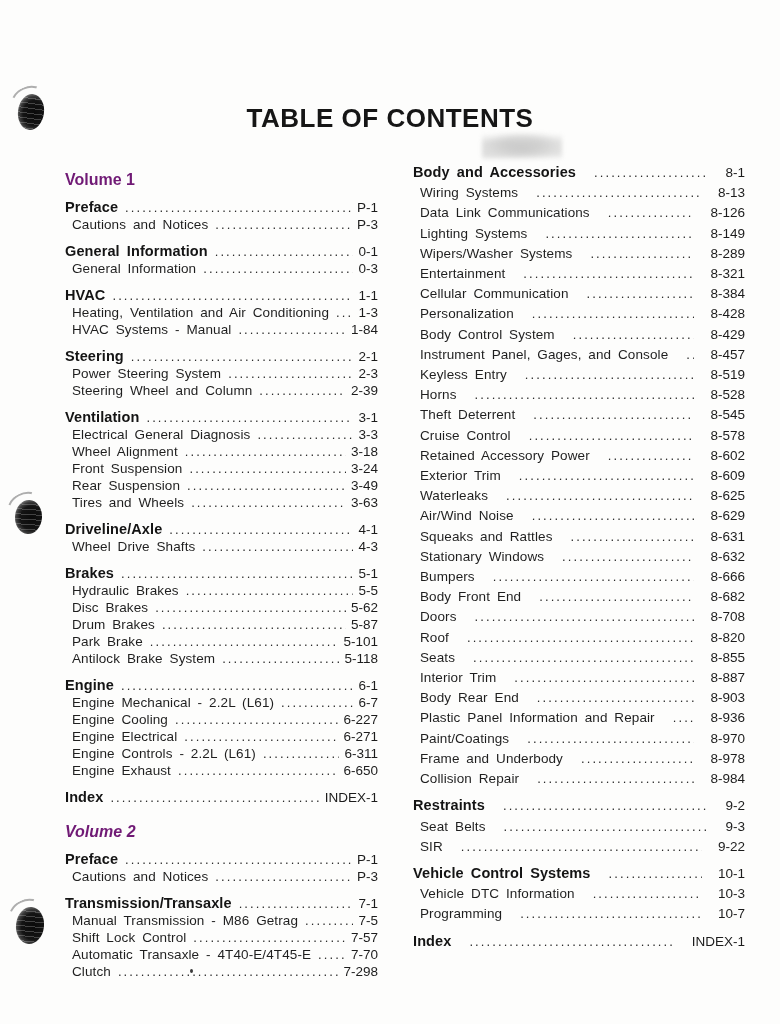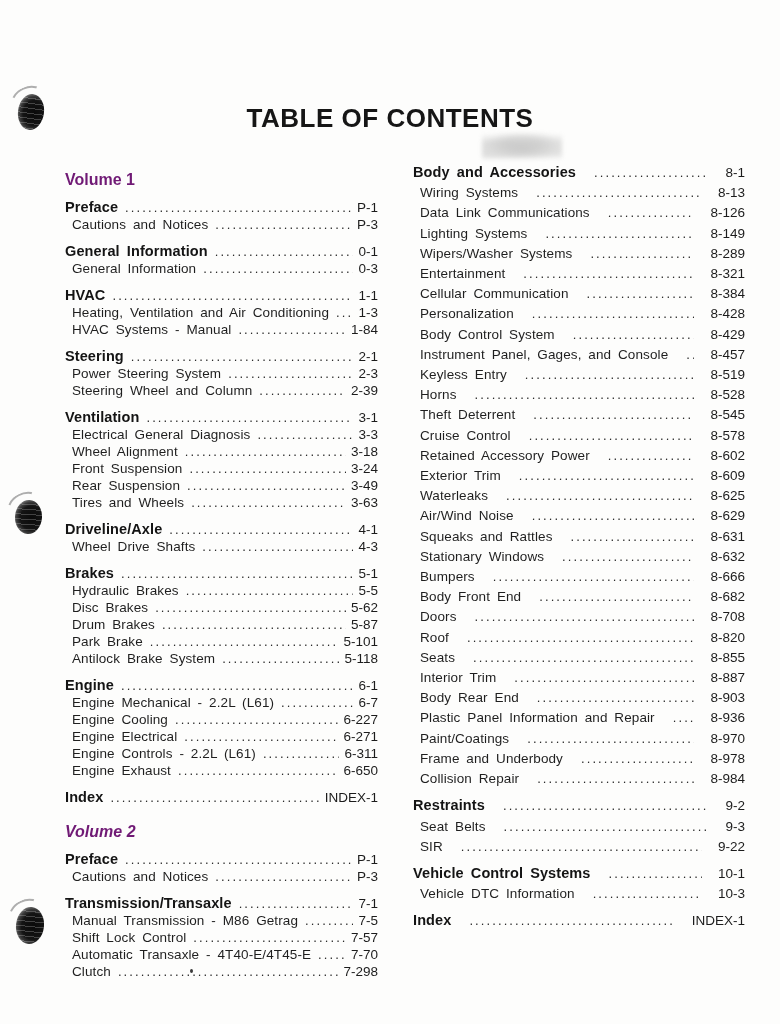--- a/index.html
+++ b/index.html
@@ -545,20 +545,25 @@
         <div class="row bold">
           <span class="label">Vehicle Control Systems</span>
           <span class="dots"></span>
           <span class="page-num">10-1</span>
         </div>
         <div class="row item">
           <span class="label">Vehicle DTC Information</span>
           <span class="dots"></span>
           <span class="page-num">10-3</span>
         </div>
+        <div class="row item">
+          <span class="label">Programming</span>
+          <span class="dots"></span>
+          <span class="page-num">10-7</span>
+        </div>
       </div>
       <div class="section">
         <div class="row bold">
           <span class="label">Index</span>
           <span class="dots"></span>
           <span class="page-num">INDEX-1</span>
         </div>
       </div>
     </div>
 

